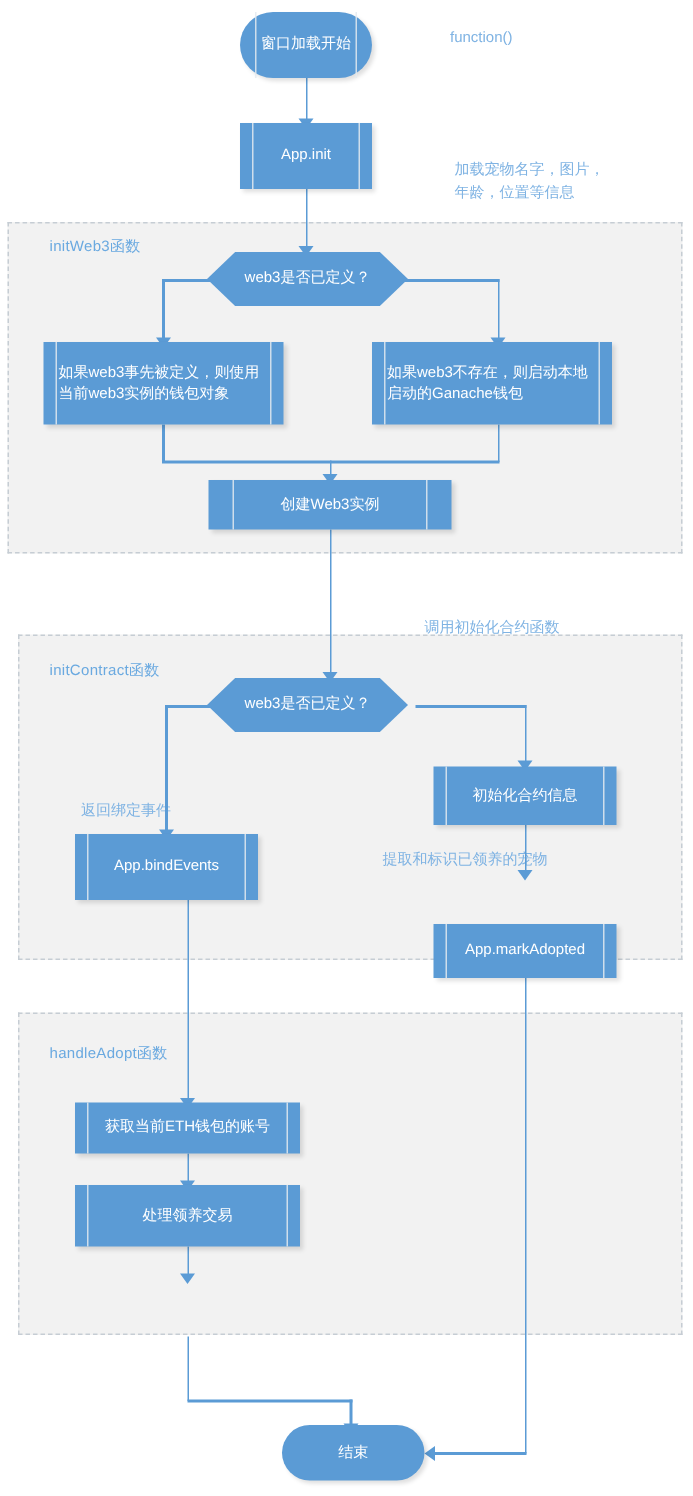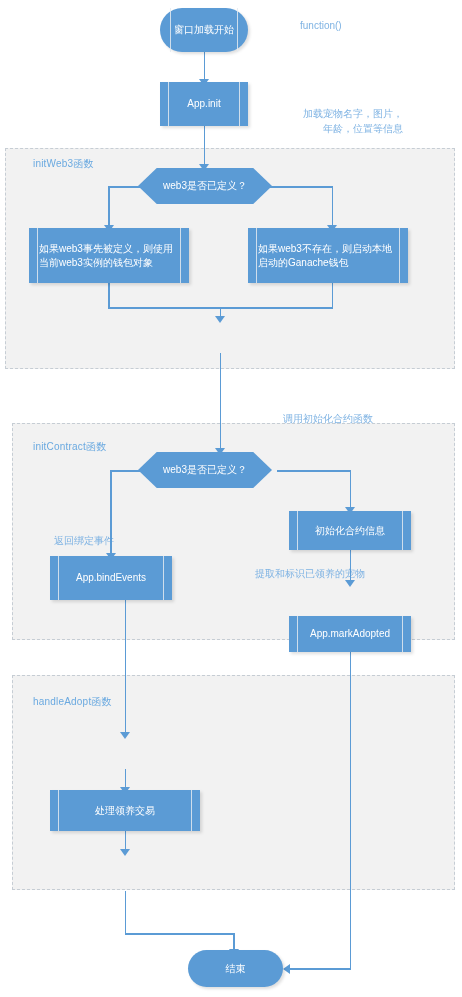--- a/index.html
+++ b/index.html
@@ -32,21 +32,20 @@
     letter-spacing: 0.2px;
     white-space: nowrap;
   }
   
   .annot {
     position: absolute;
     color: #7fb3e3;
     font-size: 10px;
     line-height: 15px;
     white-space: pre-line;
-    text-align: right;
   }
   
   .node {
     position: absolute;
     box-sizing: border-box;
     background: #5b9bd5;
     color: #ffffff;
     font-size: 10px;
     line-height: 14px;
     display: flex;
@@ -209,20 +208,25 @@
     <span class="bar r"></span>
     <span class="txt">如果web3事先被定义，则使用当前web3实例的钱包对象</span>
   </div>
 
   <div class="node align-left" style="left:248px; top:228px; width:160px; height:55px;">
     <span class="bar l"></span>
     <span class="bar r"></span>
     <span class="txt">如果web3不存在，则启动本地启动的Ganache钱包</span>
   </div>
 
+  <div class="node" style="left:139px; top:320px; width:162px; height:33px;">
+    <span class="bar l" style="left:16px;"></span>
+    <span class="bar r" style="right:16px;"></span>
+    <span class="txt">创建Web3实例</span>
+  </div>
 
   <div class="node hex" style="left:138px; top:452px; width:134px; height:36px;">
     <span class="hexfill"></span>
     <span class="txt">web3是否已定义？</span>
   </div>
 
   <div class="node" style="left:50px; top:556px; width:122px; height:44px;">
     <span class="bar l"></span>
     <span class="bar r"></span>
     <span class="txt">App.bindEvents</span>
@@ -233,20 +237,25 @@
     <span class="bar r"></span>
     <span class="txt">初始化合约信息</span>
   </div>
 
   <div class="node" style="left:289px; top:584px; width:122px; height:36px;margin-top:32px;">
     <span class="bar l"></span>
     <span class="bar r"></span>
     <span class="txt">App.markAdopted</span>
   </div>
 
+  <div class="node" style="left:50px; top:735px; width:150px; height:34px;">
+    <span class="bar l"></span>
+    <span class="bar r"></span>
+    <span class="txt">获取当前ETH钱包的账号</span>
+  </div>
 
   <div class="node" style="left:50px; top:790px; width:150px; height:41px;">
     <span class="bar l"></span>
     <span class="bar r"></span>
     <span class="txt">处理领养交易</span>
   </div>
 
 
   <div class="node stadium" style="left:188px; top:950px; width:95px; height:37px;">
     <span class="txt">结束</span>

